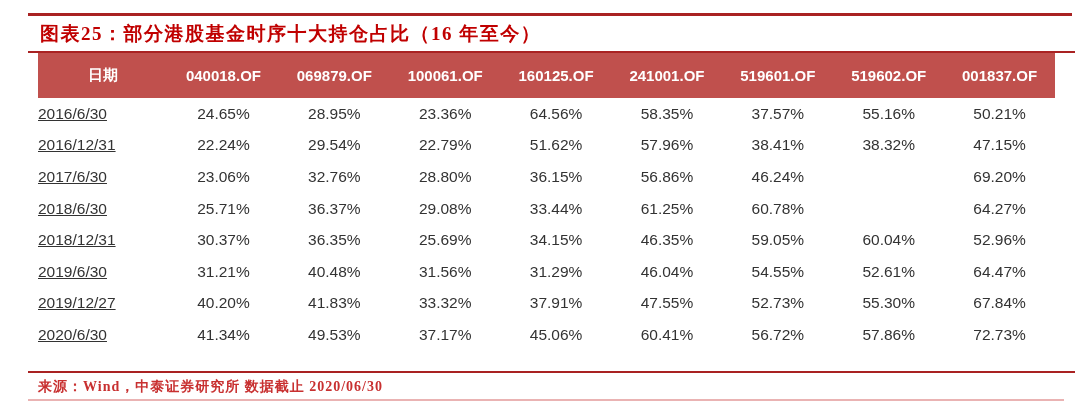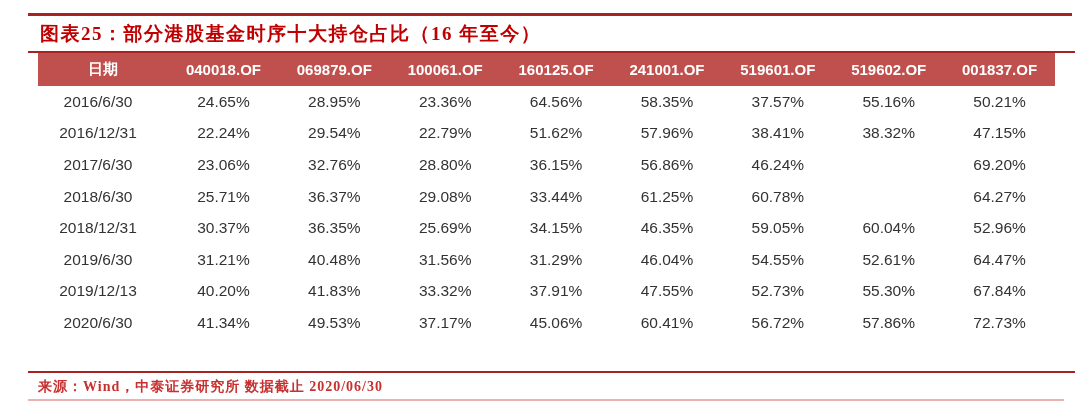--- a/index.html
+++ b/index.html
@@ -28,36 +28,37 @@
     position: absolute; left: 38px; top: 53px;
     width: 1017px;
     border-collapse: collapse;
     table-layout: fixed;
   }
   table.holdings th {
     background: #c0504d;
     color: #ffffff;
     font-weight: bold;
     font-size: 15px;
-    height: 33px;
+    height: 45px;
     text-align: center;
     padding: 0;
   }
   table.holdings td {
     color: #333333;
     font-size: 15.5px;
     height: 31.6px;
     text-align: center;
     padding: 0;
     background: #ffffff;
     white-space: nowrap;
   }
   table.holdings td.date-cell {
-    text-align: center;
+    text-align: left;
     padding-right: 10px;
+    text-decoration: underline;
   }
   table.holdings col.date-col { width: 130px; }
 
   .source-note {
     position: absolute; left: 38px; top: 378px;
     font-family: "Liberation Serif", serif;
     font-weight: bold;
     font-size: 14px; letter-spacing: 1px;
     color: #c83030; white-space: nowrap;
   }
@@ -149,21 +150,21 @@
         <td>31.21%</td>
         <td>40.48%</td>
         <td>31.56%</td>
         <td>31.29%</td>
         <td>46.04%</td>
         <td>54.55%</td>
         <td>52.61%</td>
         <td>64.47%</td>
       </tr>
       <tr>
-        <td class="date-cell">2019/12/13</td>
+        <td class="date-cell">2019/12/27</td>
         <td>40.20%</td>
         <td>41.83%</td>
         <td>33.32%</td>
         <td>37.91%</td>
         <td>47.55%</td>
         <td>52.73%</td>
         <td>55.30%</td>
         <td>67.84%</td>
       </tr>
       <tr>

